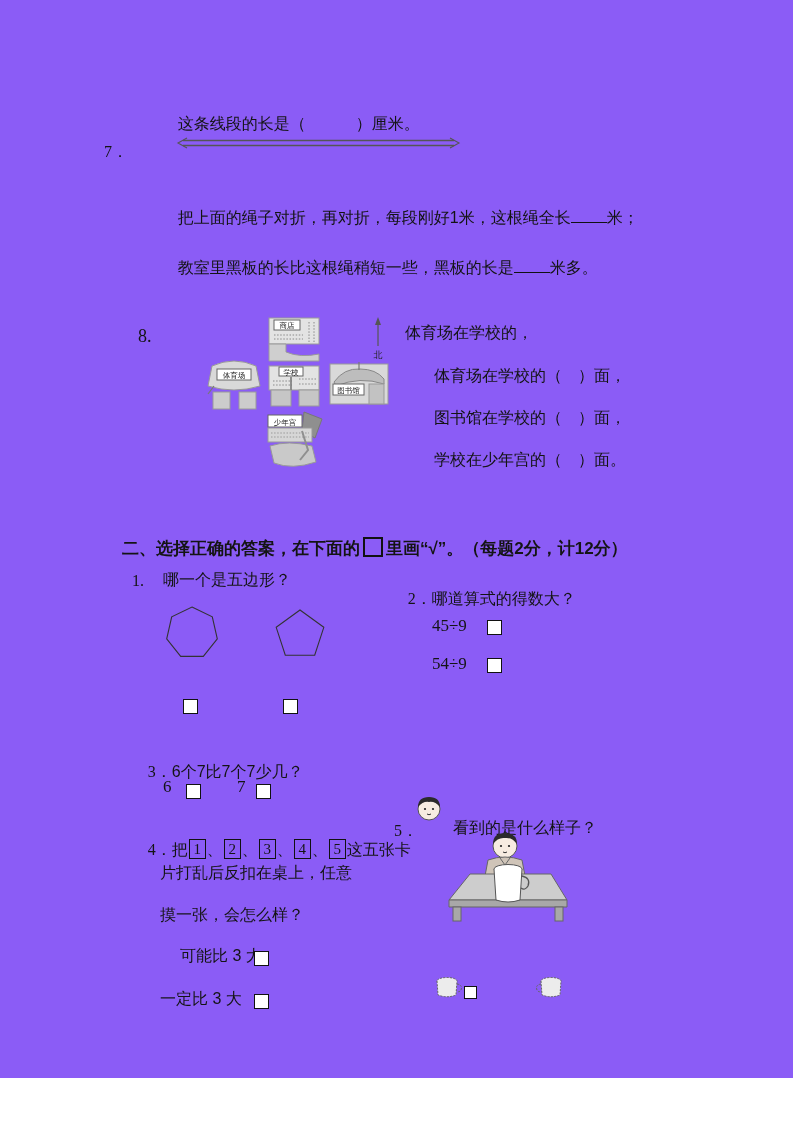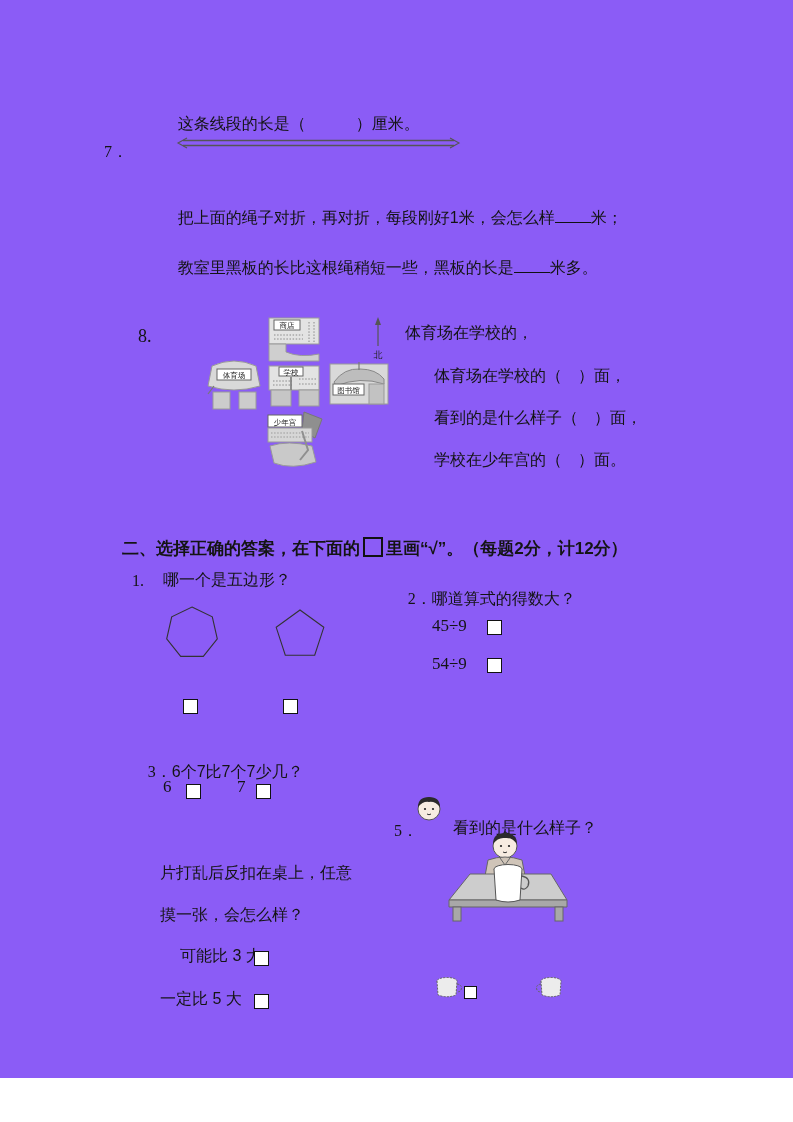--- a/index.html
+++ b/index.html
@@ -33,21 +33,21 @@
 
   <svg class="abs" style="left:176px; top:137px;" width="285" height="13" viewBox="0 0 285 13">
     <line x1="7" y1="3.5" x2="278" y2="3.5" stroke="#555" stroke-width="1.3"></line>
     <line x1="7" y1="8.5" x2="278" y2="8.5" stroke="#555" stroke-width="1.3"></line>
     <path d="M11 1 L2 6 L11 11" fill="none" stroke="#555" stroke-width="1.1"></path>
     <path d="M274 1 L283 6 L274 11" fill="none" stroke="#555" stroke-width="1.1"></path>
   </svg>
 
   <div class="t serif" style="left:104px; top:142px;">7．</div>
   <div class="t" style="left:160px; top:189px;">
-    <span>把上面的绳子对折，再对折，每段刚好1米，会怎么样</span><span class="blank"></span><span>米；</span>
+    <span>把上面的绳子对折，再对折，每段刚好1米，这根绳全长</span><span class="blank"></span><span>米；</span>
   </div>
   <div class="t" style="left:160px; top:239px;">
     <span>教室里黑板的长比这根绳稍短一些，黑板的长是</span><span class="blank"></span><span>米多。</span>
   </div>
 
   <div class="t serif" style="left:138px; top:326px; font-size:18px;">8.</div>
 
   <div class="abs" style="left:200px; top:312px; width:196px; height:162px;">
 
     <svg class="abs" style="left:66px; top:4px;" width="58" height="48" viewBox="0 0 58 48">
@@ -111,21 +111,21 @@
 
     <svg class="abs" style="left:168px; top:4px;" width="20" height="44" viewBox="0 0 20 44">
       <line x1="10" y1="30" x2="10" y2="6" stroke="#555" stroke-width="1.2"></line>
       <path d="M10 1 L7 9 L13 9 Z" fill="#555"></path>
       <text x="10" y="42" font-size="9" text-anchor="middle" fill="#222">北</text>
     </svg>
   </div>
 
   <div class="t" style="left:405px; top:323px;">体育场在学校的，</div>
   <div class="t" style="left:434px; top:366px;">体育场在学校的（　）面，</div>
-  <div class="t" style="left:434px; top:408px;">看到的是什么样子（　）面，</div>
+  <div class="t" style="left:434px; top:408px;">图书馆在学校的（　）面，</div>
   <div class="t" style="left:434px; top:450px;">学校在少年宫的（　）面。</div>
 
   <div class="t title" style="left:103px; top:517px;">
     <span>二、选择正确的答案，在下面的</span><span class="titlebox"></span><span>里画“√”。（每题2分，计12分）</span>
   </div>
 
   <div class="t serif" style="left:132px; top:571px;">1.</div>
   <div class="t" style="left:163px; top:570px;">哪一个是五边形？</div>
   <svg class="abs" style="left:164px; top:604px;" width="58" height="58" viewBox="0 0 58 58">
     <polygon points="28,3 48.3,12.8 53.3,34.8 39.3,52.4 16.7,52.4 2.7,34.8 7.7,12.8" fill="none" stroke="#333" stroke-width="1.1"></polygon>
@@ -145,25 +145,28 @@
   <span class="checkbox" style="left:487px; top:658px;"></span>
 
   <div class="t" style="left:130px; top:743px;">
     <span class="serif">3．</span><span>6个7比7个7少几？</span>
   </div>
   <div class="t serif" style="left:163px; top:777px; font-size:17px;">6</div>
   <span class="checkbox" style="left:186px; top:784px;"></span>
   <div class="t serif" style="left:237px; top:777px; font-size:17px;">7</div>
   <span class="checkbox" style="left:256px; top:784px;"></span>
 
+  <div class="t" style="left:130px; top:820px;">
+    <span class="serif">4．</span><span>把</span><span class="card">1</span><span>、</span><span class="card">2</span><span>、</span><span class="card">3</span><span>、</span><span class="card">4</span><span>、</span><span class="card">5</span><span>这五张卡</span>
+  </div>
   <div class="t" style="left:160px; top:863px;text-align:right;">片打乱后反扣在桌上，任意</div>
   <div class="t" style="left:160px; top:905px;">摸一张，会怎么样？</div>
   <div class="t" style="left:160px; top:946px;margin-left:20px;">可能比 3 大</div>
   <span class="checkbox" style="left:254px; top:951px;"></span>
-  <div class="t" style="left:160px; top:989px;">一定比 5 大</div>
+  <div class="t" style="left:160px; top:989px;">一定比 3 大</div>
   <span class="checkbox" style="left:254px; top:994px;"></span>
 
   <div class="t serif" style="left:394px; top:821px;">5．</div>
   <svg class="abs" style="left:414px; top:791px;" width="30" height="32" viewBox="0 0 30 32">
     <circle cx="15" cy="18" r="11" fill="#f7ece1" stroke="#555"></circle>
     <path d="M4 16 Q4 6 15 6 Q26 6 26 16 Q21 10 15 11 Q9 10 4 16 Z" fill="#2b2b2b"></path>
     <circle cx="11" cy="18" r="1.1" fill="#222"></circle>
     <circle cx="19" cy="18" r="1.1" fill="#222"></circle>
     <path d="M13 23 Q15 24.5 17 23" stroke="#333" fill="none"></path>
   </svg>

